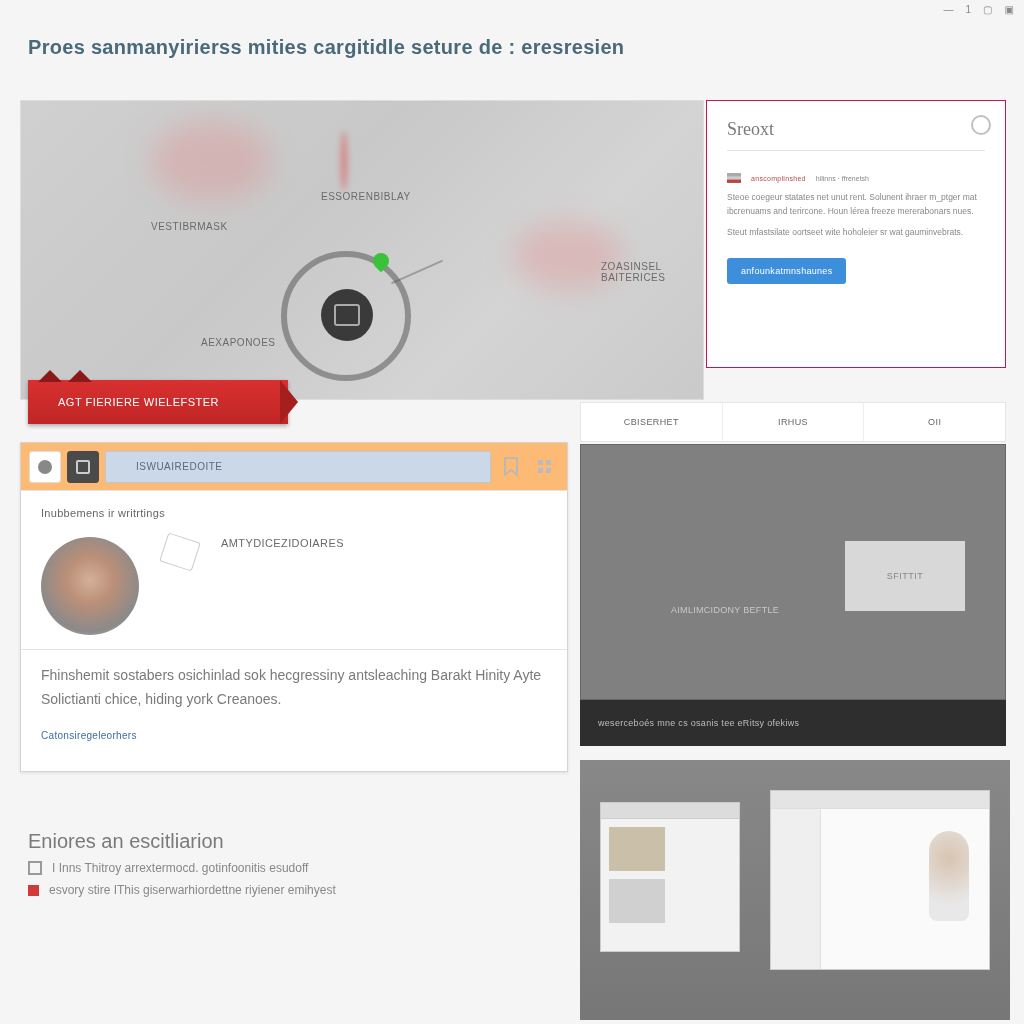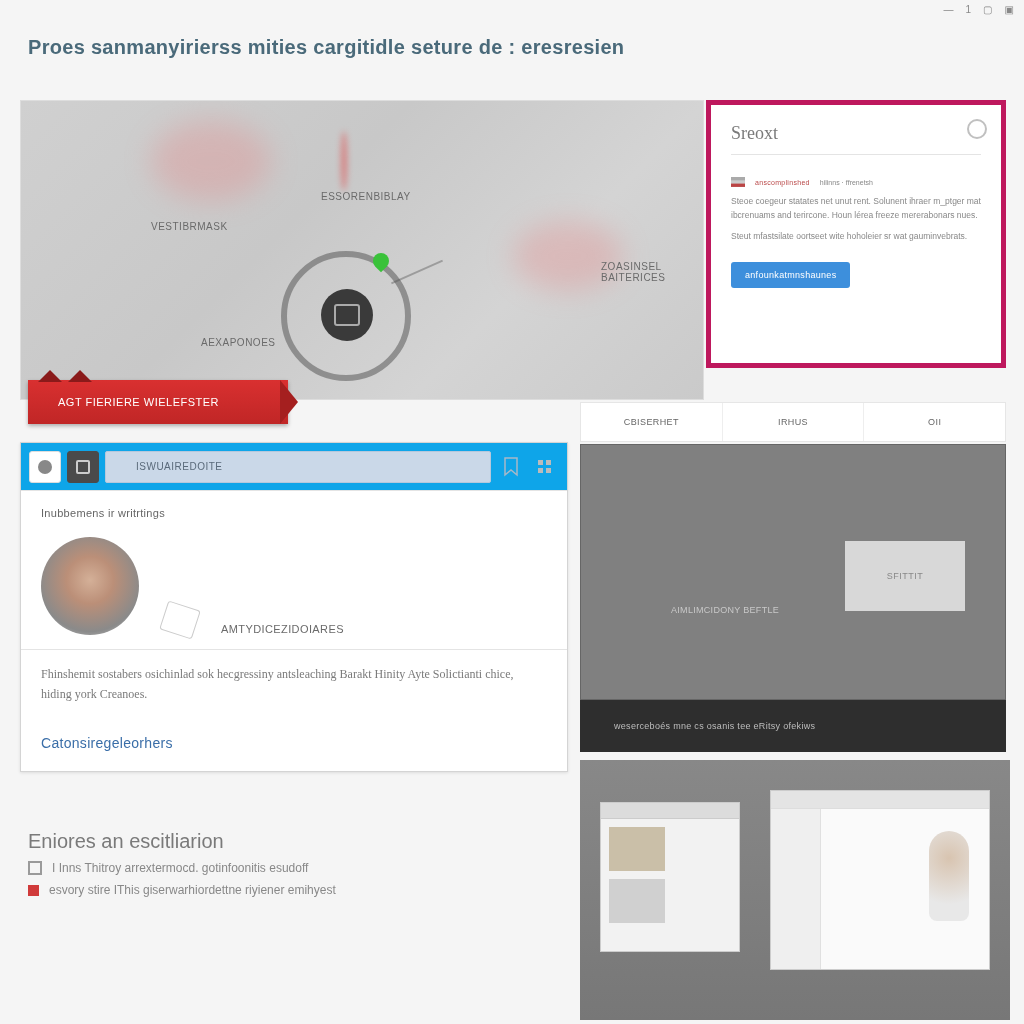--- a/index.html
+++ b/index.html
@@ -84,21 +84,21 @@
 .pointer-line { position:absolute; top: 170px; left: 368px; width: 56px; height: 2px; background: rgba(80,80,80,.4); transform: rotate(-24deg); }
 
 
 .side-panel {
   position: absolute;
   top: 100px;
   left: 706px;
   width: 300px;
   height: 268px;
   background: #fff;
-  border: 5px solid #be185d;
+  border: 1px solid #be185d;
   padding: 18px 20px;
 }
 .side-panel .close-circle {
   position: absolute; top: 14px; right: 14px;
   width: 20px; height: 20px; border: 2px solid #c0c0c0; border-radius: 50%;
 }
 .side-panel h3 { font-size: 18px; color: #7a7a7a; font-weight: 400; margin-bottom: 10px; font-family: Georgia, serif; }
 .side-panel .divider { height:1px; background:#e4e4e4; margin-bottom: 22px;}
 .side-panel .meta-row { display:flex; gap:10px; align-items:center; margin-bottom:8px;}
 .side-panel .tag { font-size:7px; color:#b94848; letter-spacing:.3px;}
@@ -150,46 +150,46 @@
 
 .profile-card {
   position: absolute;
   top: 442px; left: 20px;
   width: 548px; height: 330px;
   background: #fff;
   border: 1px solid #d4d4d4;
   box-shadow: 0 1px 3px rgba(0,0,0,.1);
 }
 .pc-toolbar {
-  height: 48px; background: #0ea5e9; border-bottom:1px solid #e4e4e4;
+  height: 48px; background: #fdba74; border-bottom:1px solid #e4e4e4;
   display:flex; align-items:center; padding: 0 8px; gap:6px;
 }
 .pc-icon-btn { width:32px; height:32px; border:1px solid #ddd; border-radius:3px; background:#fff; display:flex; align-items:center; justify-content:center;}
 .pc-icon-btn.dark { background:#4a4a4a; border-color:#4a4a4a;}
 .pc-icon-btn .dot { width:14px; height:14px; border-radius:50%; background:#888;}
 .pc-icon-btn.dark .sq { width:14px; height:14px; border:2px solid #ccc; border-radius:2px;}
 .pc-search {
   flex:1; height:32px; background:#cad8e8; border:1px solid #b6c8dc;
   border-radius:2px; color:#5a6a7a; font-size:10px; padding-left:30px;
   letter-spacing:.5px; display:flex; align-items:center;
 }
 .pc-trail { width:28px; height:28px; display:flex; align-items:center; justify-content:center; color:#a8b8c8;}
 .pc-body { padding: 16px 20px;}
 .pc-subtitle { font-size: 11px; color:#666; letter-spacing:.3px; margin-bottom: 18px;}
-.pc-row { display:flex; gap:24px; align-items:flex-end; margin-bottom:14px;}
+.pc-row { display:flex; gap:24px; align-items:flex-start; margin-bottom:14px;}
 .pc-avatar {
   width: 98px; height: 98px; border-radius:50%;
   background: radial-gradient(circle at 50% 44%, #d4b098 0%, #bb8f78 32%, #8a8a8a 70%, #ddd 100%);
   filter: blur(.5px);
 }
 .pc-user-label { font-size: 11px; color:#6a6a6a; letter-spacing:.4px;}
 .pc-tool-icon { width: 34px; height:30px; border:1px solid #ccc; border-radius:3px; transform: rotate(18deg);}
 .pc-divider { height:1px; background:#e4e4e4; margin: 8px -20px 14px;}
-.pc-desc { font-size: 12px; color:#7a7a7a; line-height:1.7; margin-bottom: 30px; font-family: Liberation Serif, serif;}
-.pc-link { font-size: 14px; color:#3a6ea8; letter-spacing:.3px; cursor:pointer;}
+.pc-desc { font-size: 14px; color:#7a7a7a; line-height:1.7; margin-bottom: 18px;}
+.pc-link { font-size: 10px; color:#3a6ea8; letter-spacing:.3px; cursor:pointer;}
 
 
 .dark-subpanel {
   position: absolute;
   top: 444px; left: 580px;
   width: 426px; height: 256px;
   background: #808080;
   border: 1px solid #666;
 }
 .dark-subpanel .light-box {
@@ -197,24 +197,24 @@
   background: #d8d8d8; display:flex; align-items:center; justify-content:center;
   font-size: 9px; color:#888; letter-spacing:.5px;
 }
 .dark-subpanel .caption {
   position:absolute; top: 160px; left: 90px;
   font-size: 9px; color:#c8c8c8; letter-spacing:.3px;
 }
 .dark-strip {
   position: absolute;
   top: 700px; left: 580px;
-  width: 426px; height: 52px;
+  width: 426px; height: 46px;
   background: #2e2e2e;
   color: #bdbdbd;
-  font-size: 9px; display:flex; align-items:center; padding-left: 34px;
+  font-size: 9px; display:flex; align-items:center; padding-left: 18px;
   letter-spacing: .3px;
 }
 
 
 .footnotes {
   position: absolute;
   top: 830px; left: 28px;
   width: 500px;
 }
 .footnotes h2 { font-size: 20px; color:#7a7a7a; font-weight:500; margin-bottom: 8px;}

